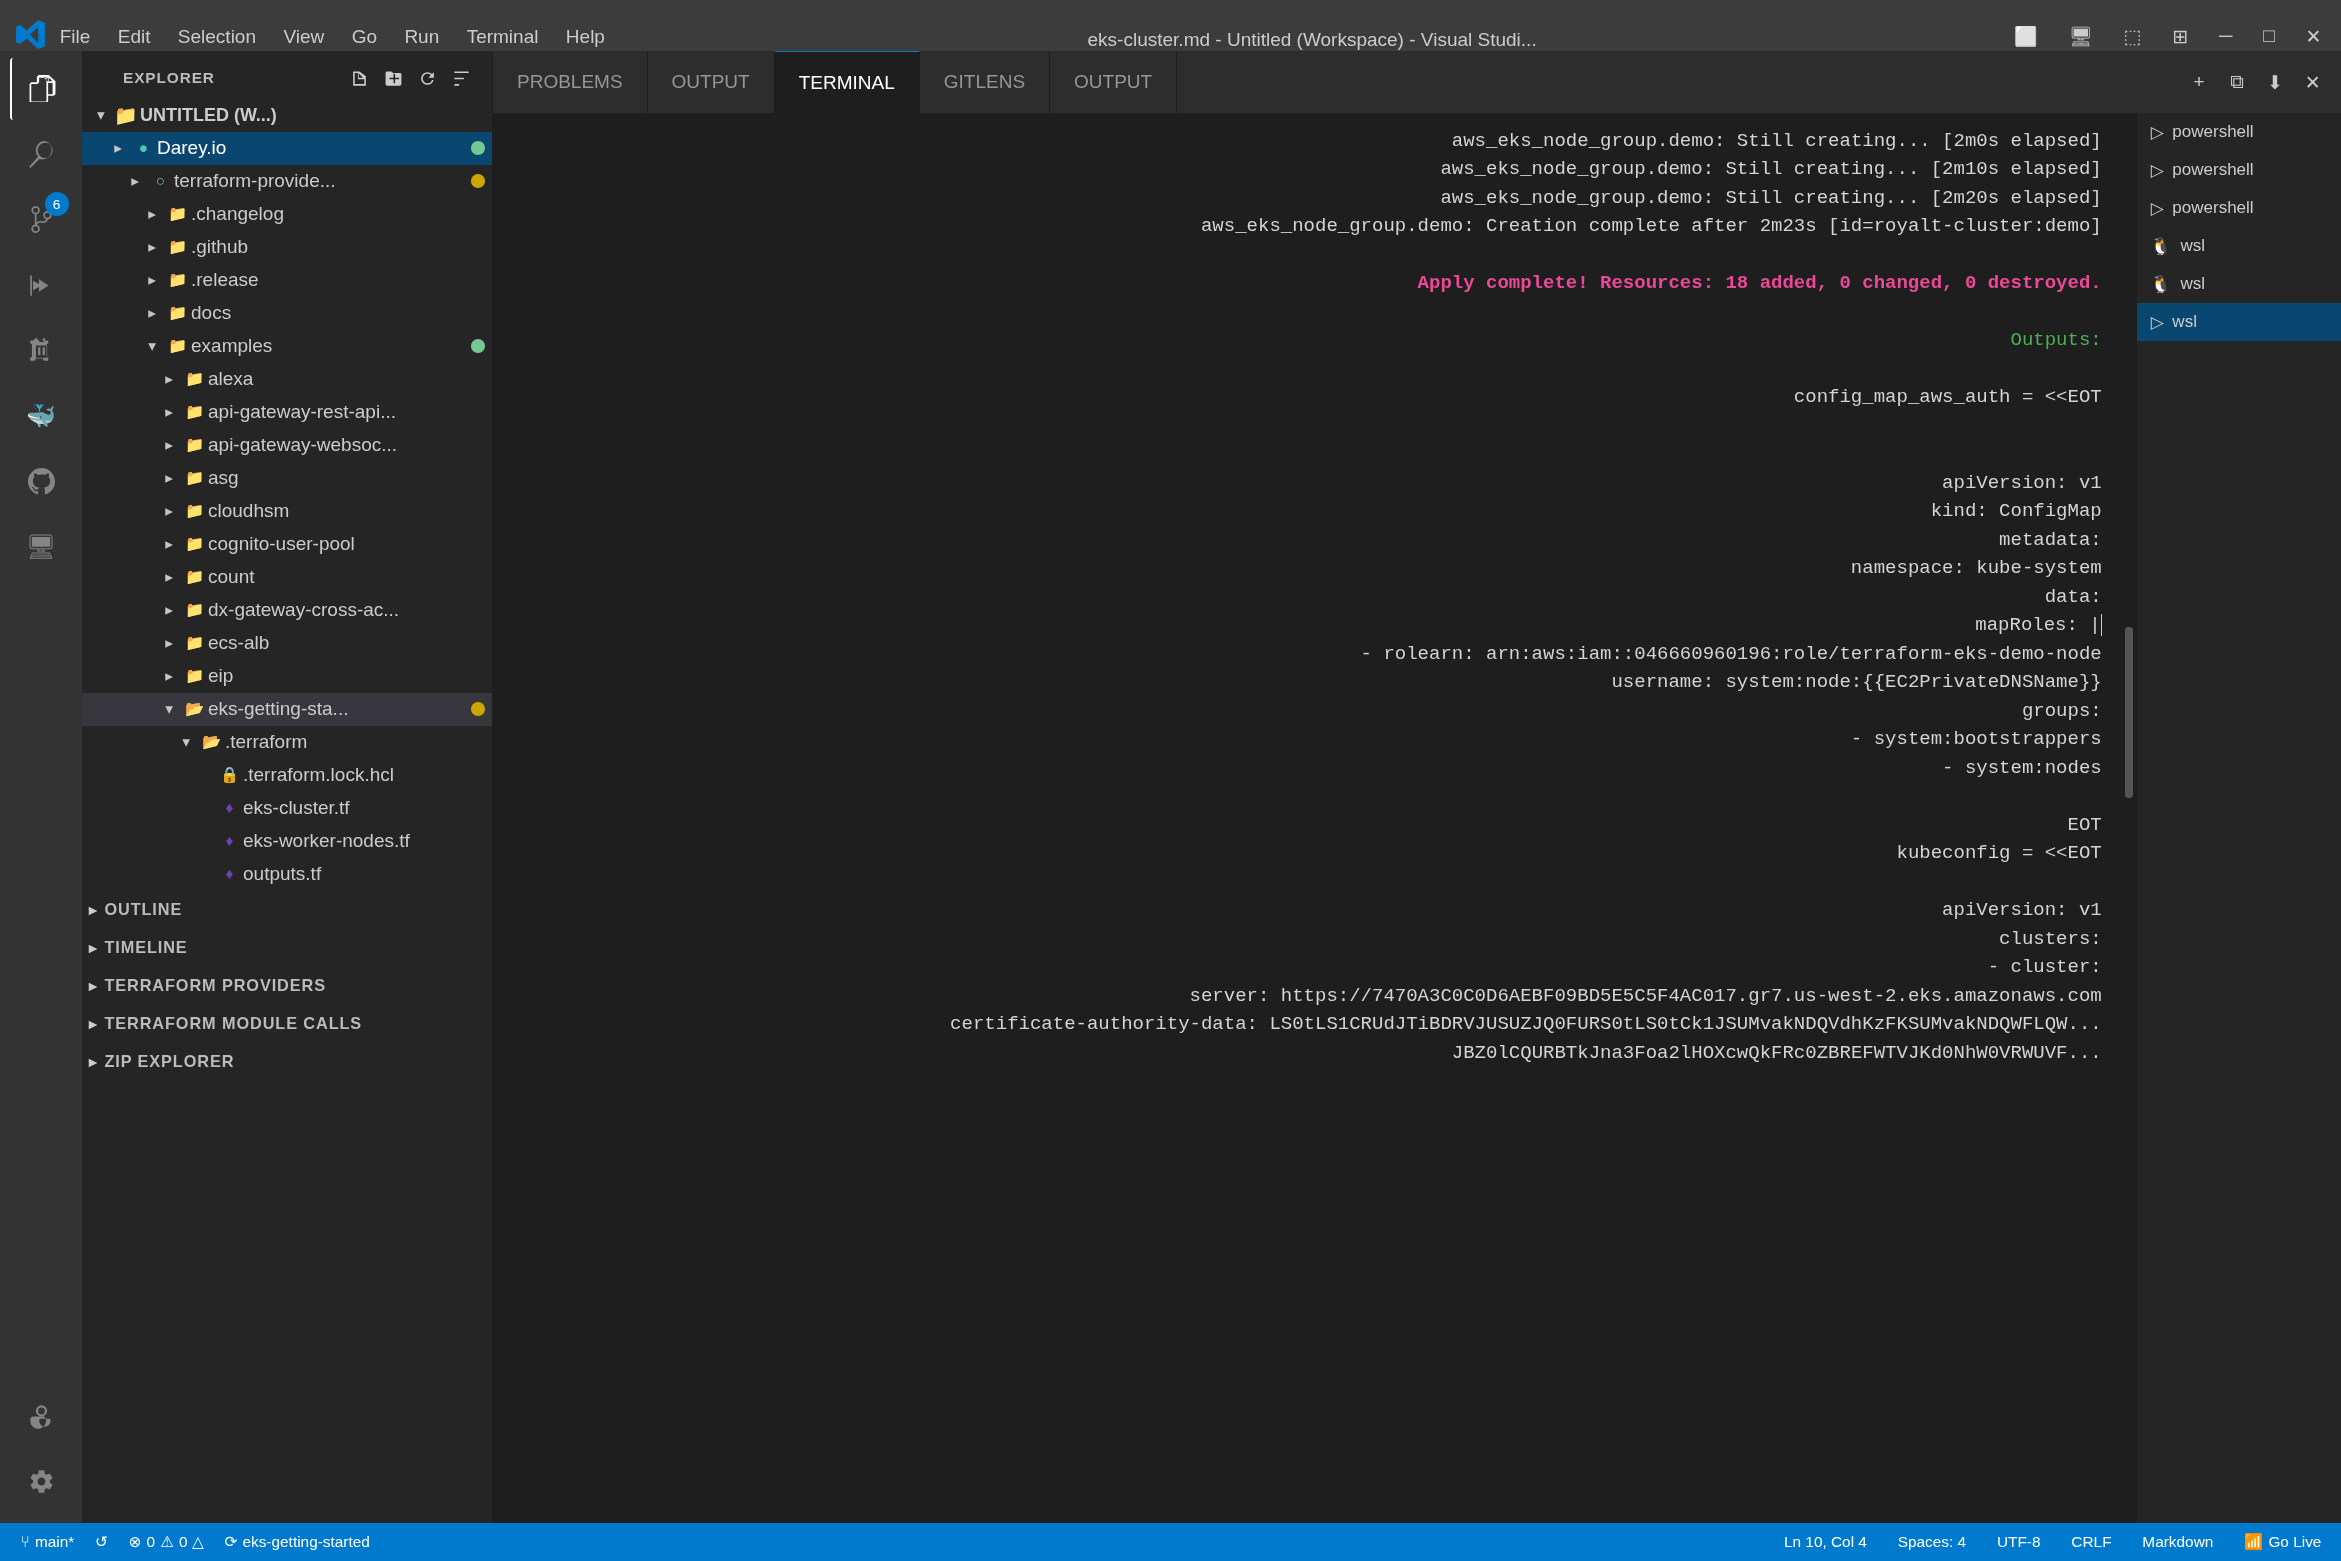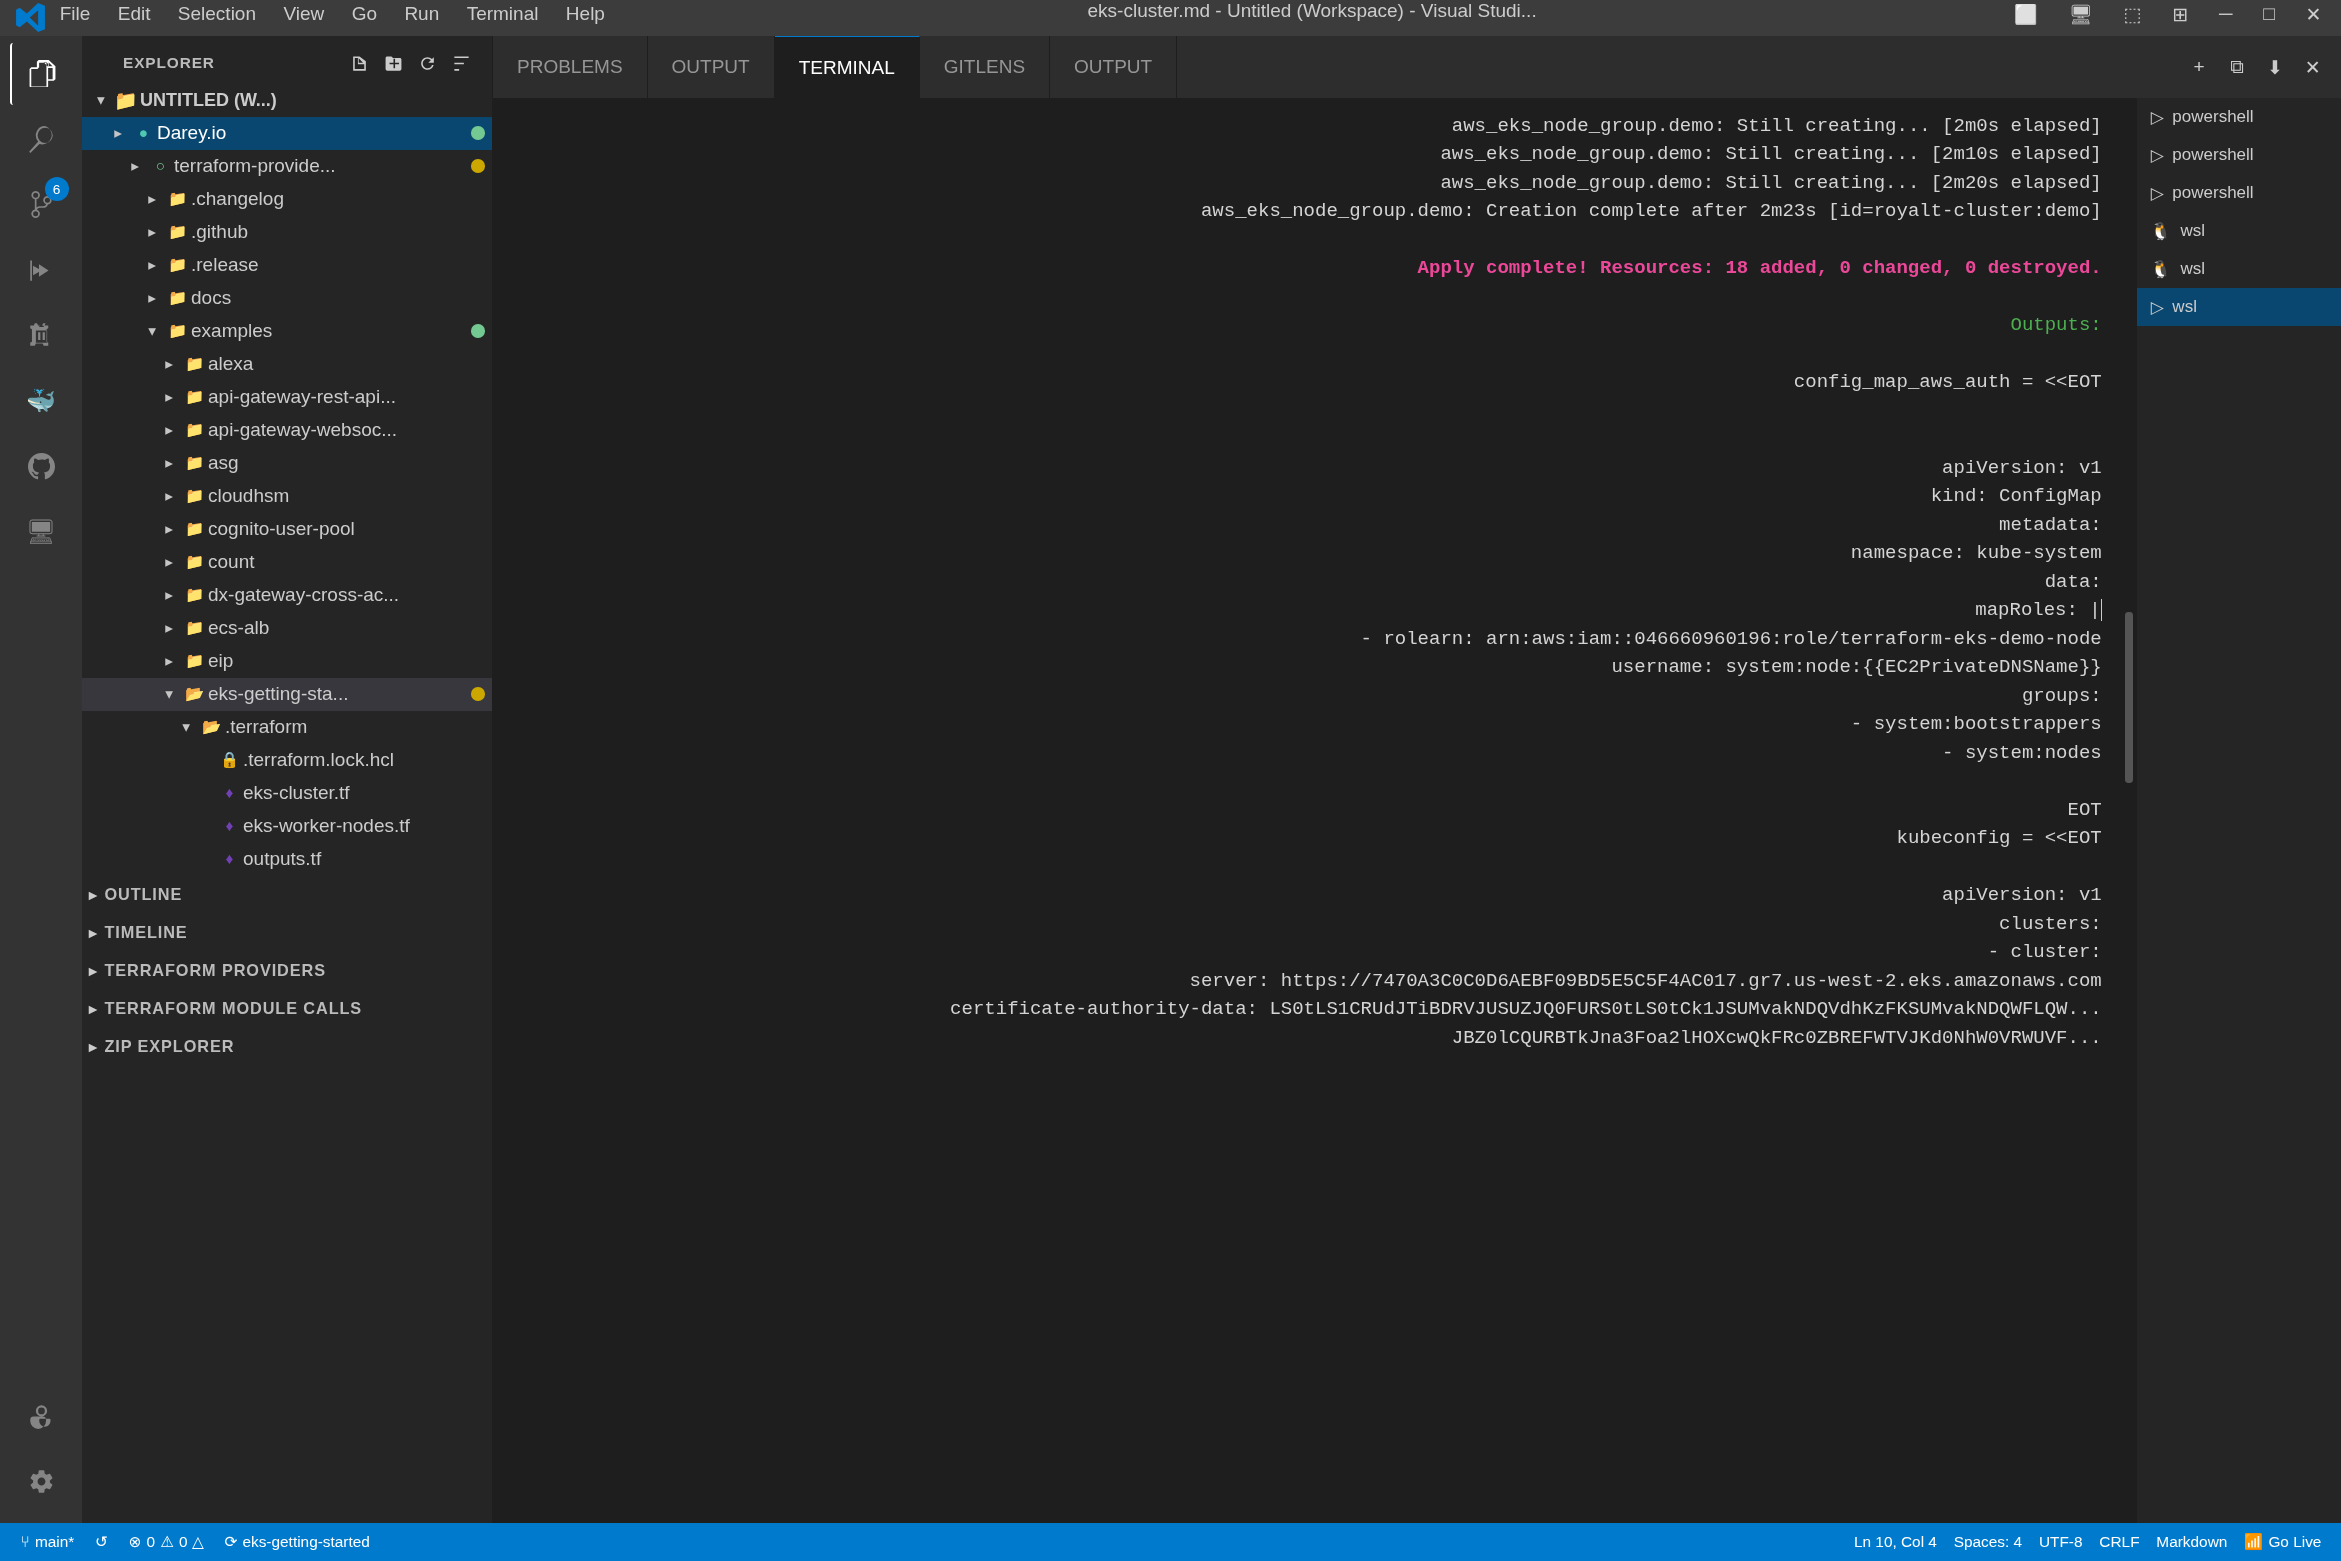--- a/index.html
+++ b/index.html
@@ -11,23 +11,23 @@
       overflow: hidden;
       width: 2342px;
       height: 1561px;
       display: flex;
       flex-direction: column;
     }
 
     
     .titlebar {
       display: flex;
-      align-items: flex-start;
+      align-items: flex-end;
       background: #3c3c3c;
-      height: 36px;
+      height: 51px;
       padding: 0 13.7px;
       flex-shrink: 0;
       user-select: none;
     }
     .titlebar-menu {
       display: flex;
       gap: 3.4px;
     }
     .titlebar-menu-item {
       padding: 3.4px 12px;
@@ -315,21 +315,21 @@
       color: #ffffff;
       cursor: pointer;
       border-radius: 1.7px;
       gap: 5.1px;
       height: 100%;
     }
     .status-right {
       margin-left: auto;
       display: flex;
       align-items: center;
-      gap: 3px;
+      gap: 17px;
     }
     .text-white { color: #d4d4d4; }
 
     
     .vscode-logo {
       width: 34px; height: 34px;
       display: flex;
       align-items: center;
       justify-content: center;
     }

